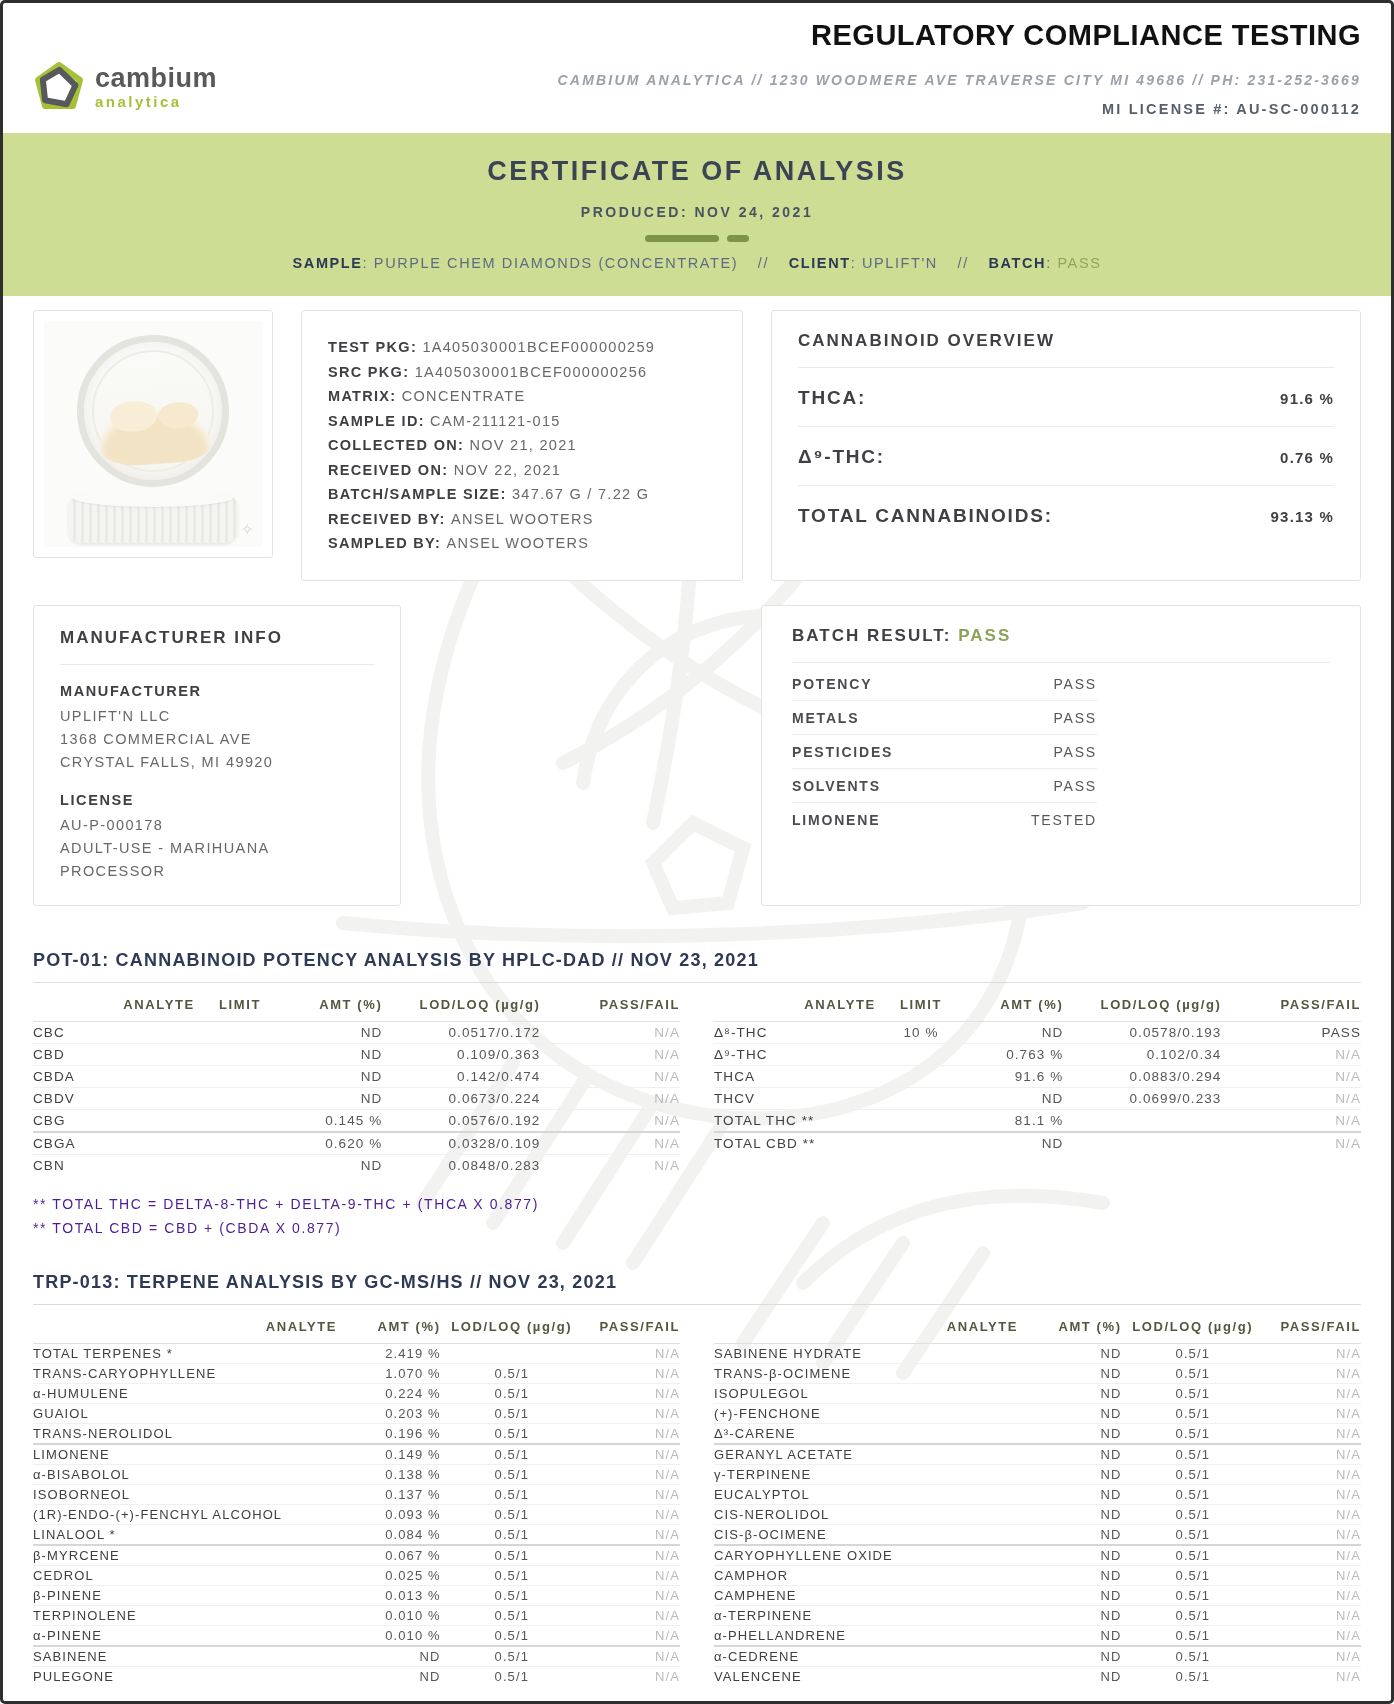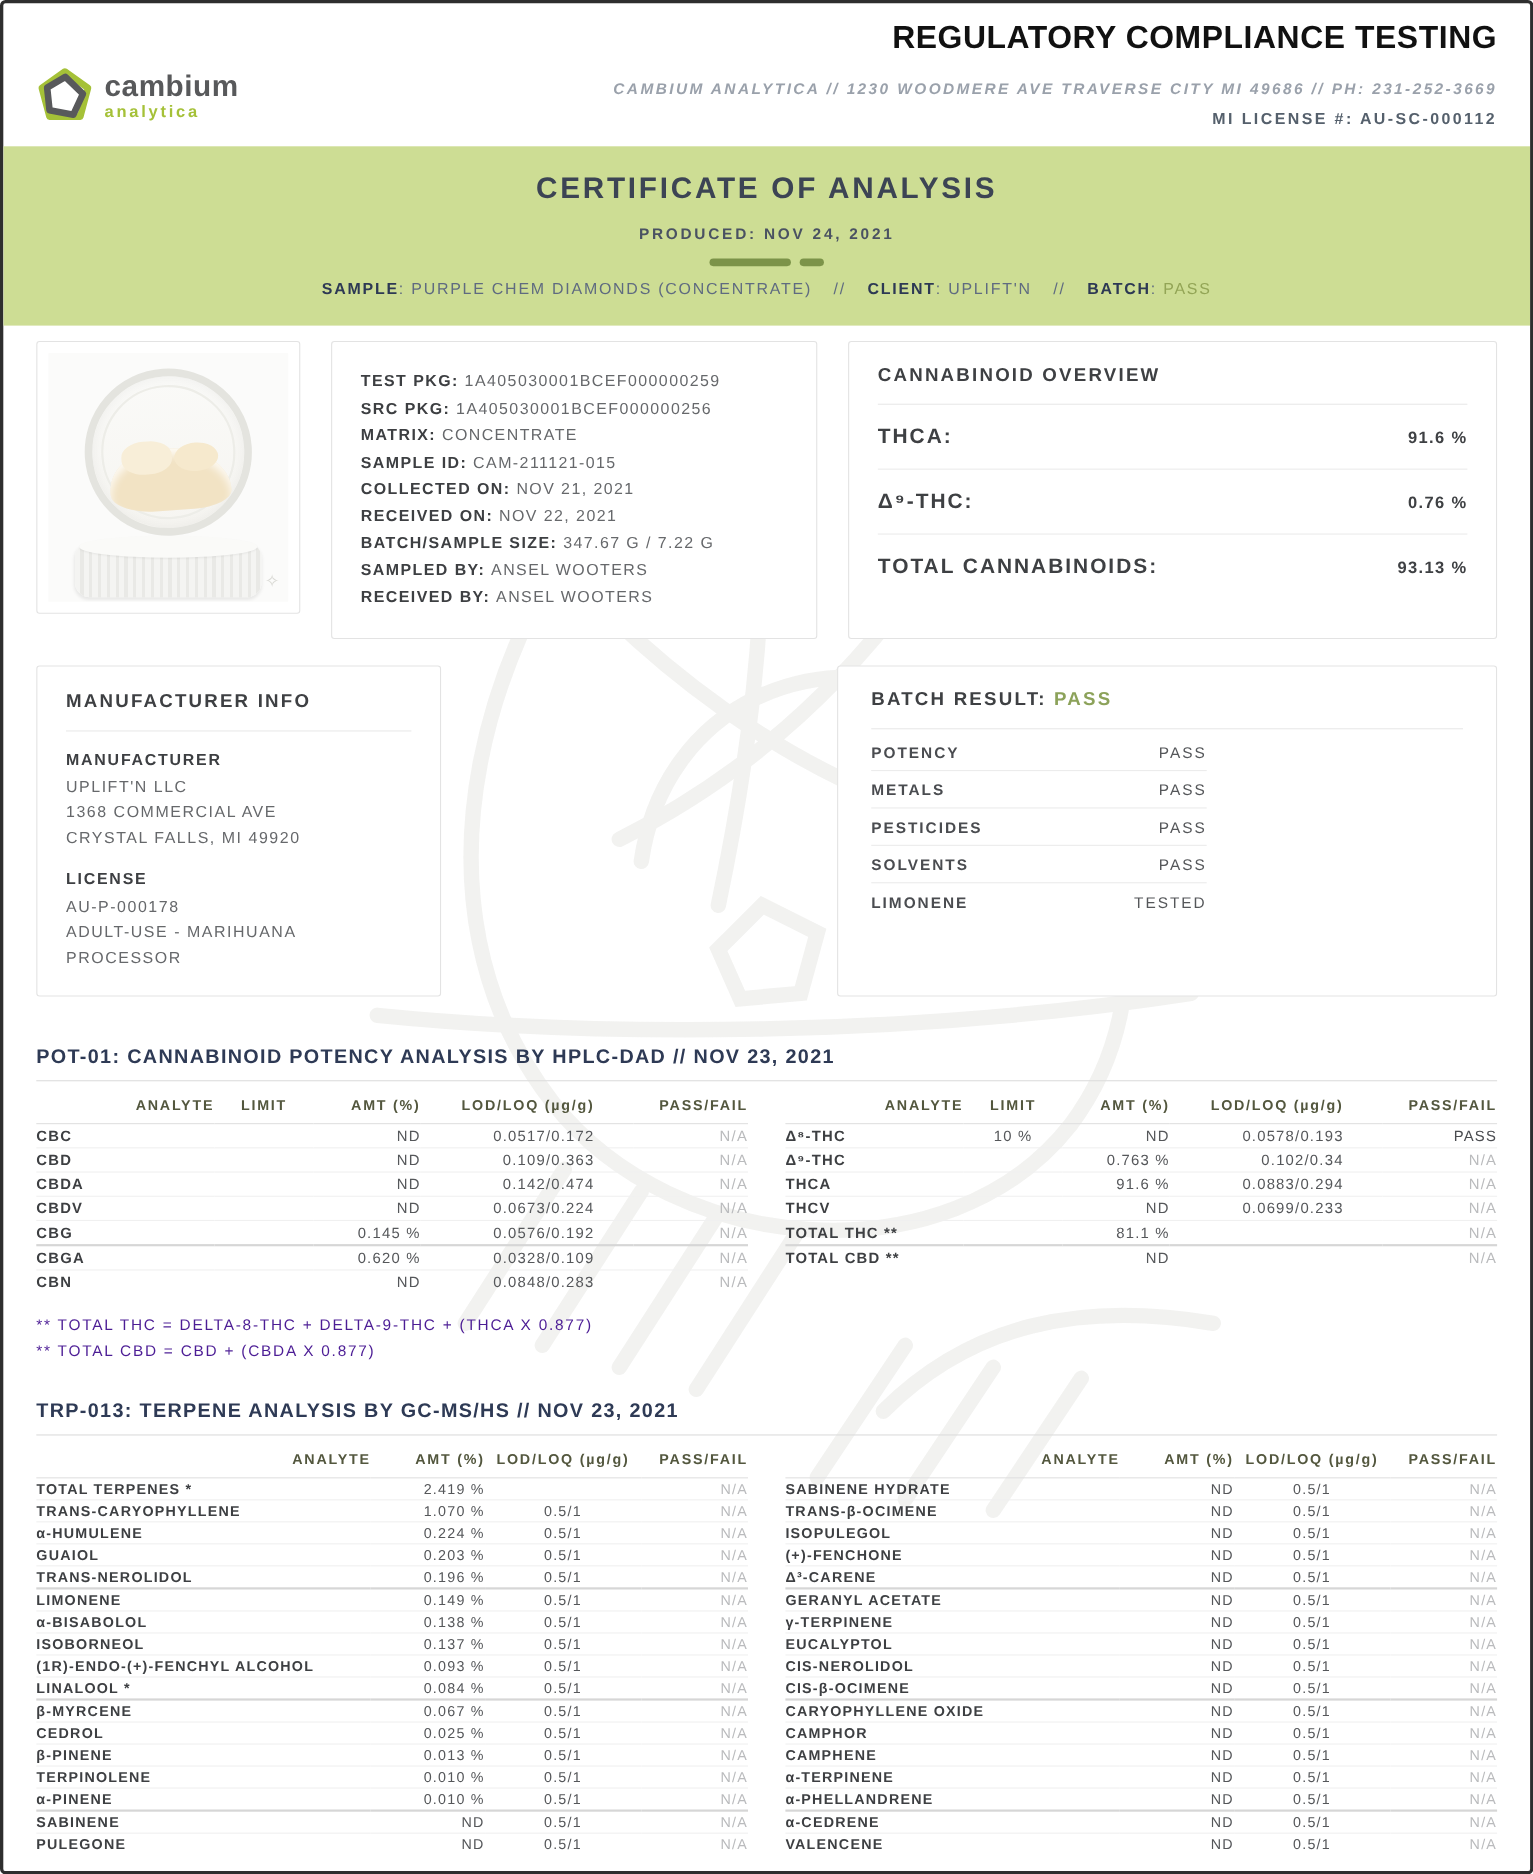--- a/index.html
+++ b/index.html
@@ -85,21 +85,21 @@
   .section-heading { font-size:18px; font-weight:bold; color:#2e3a55; letter-spacing:1.2px; }
   .section-rule { border:none; border-top:1px solid #dcdcdc; margin:11px 0 6px 0; }
   .tables { display:flex; gap:34px; }
   .tables > div { flex:1; }
 
   table { width:100%; border-collapse:collapse; table-layout:fixed; }
   th { font-size:13px; font-weight:bold; color:#53573e; letter-spacing:1.6px; text-align:right; padding:8px 0 9px 0; border-bottom:1px solid #e0e0e0; }
   td { font-size:13.5px; letter-spacing:1.1px; color:#55575a; padding:3px 0; white-space:nowrap; overflow:hidden; }
   tbody tr + tr { border-top:1px solid #f0f0f0; }
   tbody tr.heavy { border-top:2px solid #d6d6d6; }
-  td.c-analyte { font-weight:bold; color:#3d3f42; }
+  td.c-analyte { font-weight:normal; color:#3d3f42; }
   th.c-limit, td.c-limit { text-align:center; }
   th.c-amt, td.c-amt { text-align:right; }
   th.c-lod, td.c-lod { text-align:center; }
   th.c-pf, td.c-pf { text-align:right; }
   .t-pot th.c-lod, .t-pot td.c-lod { text-align:right; padding-right:36px; }
   td.c-pf.na { color:#babbbd; }
   td.c-pf.pass { color:#4a4c50; }
   .t-pot col.col-analyte { width:25%; } .t-pot col.col-limit { width:14%; }
   .t-pot col.col-amt { width:15%; } .t-pot col.col-lod { width:30%; } .t-pot col.col-pf { width:16%; }
   .t-trp col.col-analyte { width:47%; } .t-trp col.col-amt { width:16%; }
@@ -185,22 +185,22 @@
 
         <div class="card info-card">
           <div>
               <div class="info-line"><span class="info-label">TEST PKG: </span><span class="info-value">1A405030001BCEF000000259</span></div>
               <div class="info-line"><span class="info-label">SRC PKG: </span><span class="info-value">1A405030001BCEF000000256</span></div>
               <div class="info-line"><span class="info-label">MATRIX: </span><span class="info-value">CONCENTRATE</span></div>
               <div class="info-line"><span class="info-label">SAMPLE ID: </span><span class="info-value">CAM-211121-015</span></div>
               <div class="info-line"><span class="info-label">COLLECTED ON: </span><span class="info-value">NOV 21, 2021</span></div>
               <div class="info-line"><span class="info-label">RECEIVED ON: </span><span class="info-value">NOV 22, 2021</span></div>
               <div class="info-line"><span class="info-label">BATCH/SAMPLE SIZE: </span><span class="info-value">347.67 G / 7.22 G</span></div>
+              <div class="info-line"><span class="info-label">RECEIVED BY: </span><span class="info-value">ANSEL WOOTERS</span></div>
               <div class="info-line"><span class="info-label">SAMPLED BY: </span><span class="info-value">ANSEL WOOTERS</span></div>
-              <div class="info-line"><span class="info-label">RECEIVED BY: </span><span class="info-value">ANSEL WOOTERS</span></div>
             </div>
         </div>
 
         <div class="card overview-card">
           <div class="panel-title">CANNABINOID OVERVIEW</div>
           <div>
               <div class="ov-row">
                 <span class="ov-label">THCA:</span>
                 <span class="ov-value">91.6 %</span>
               </div>

